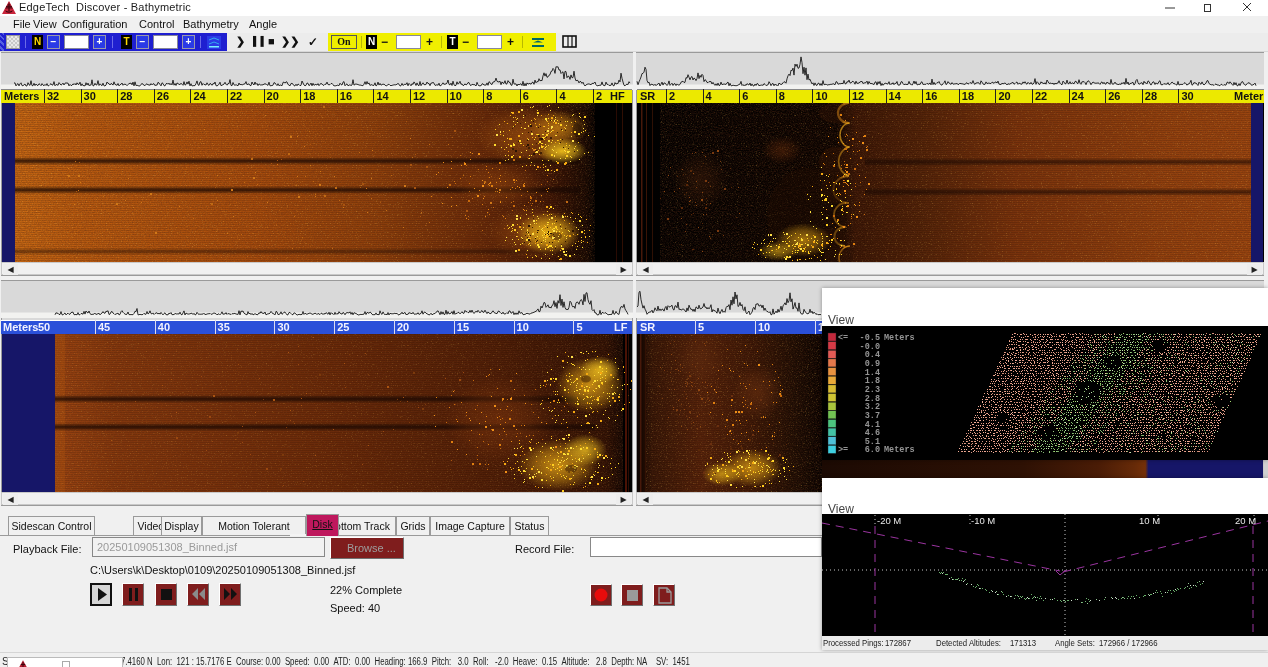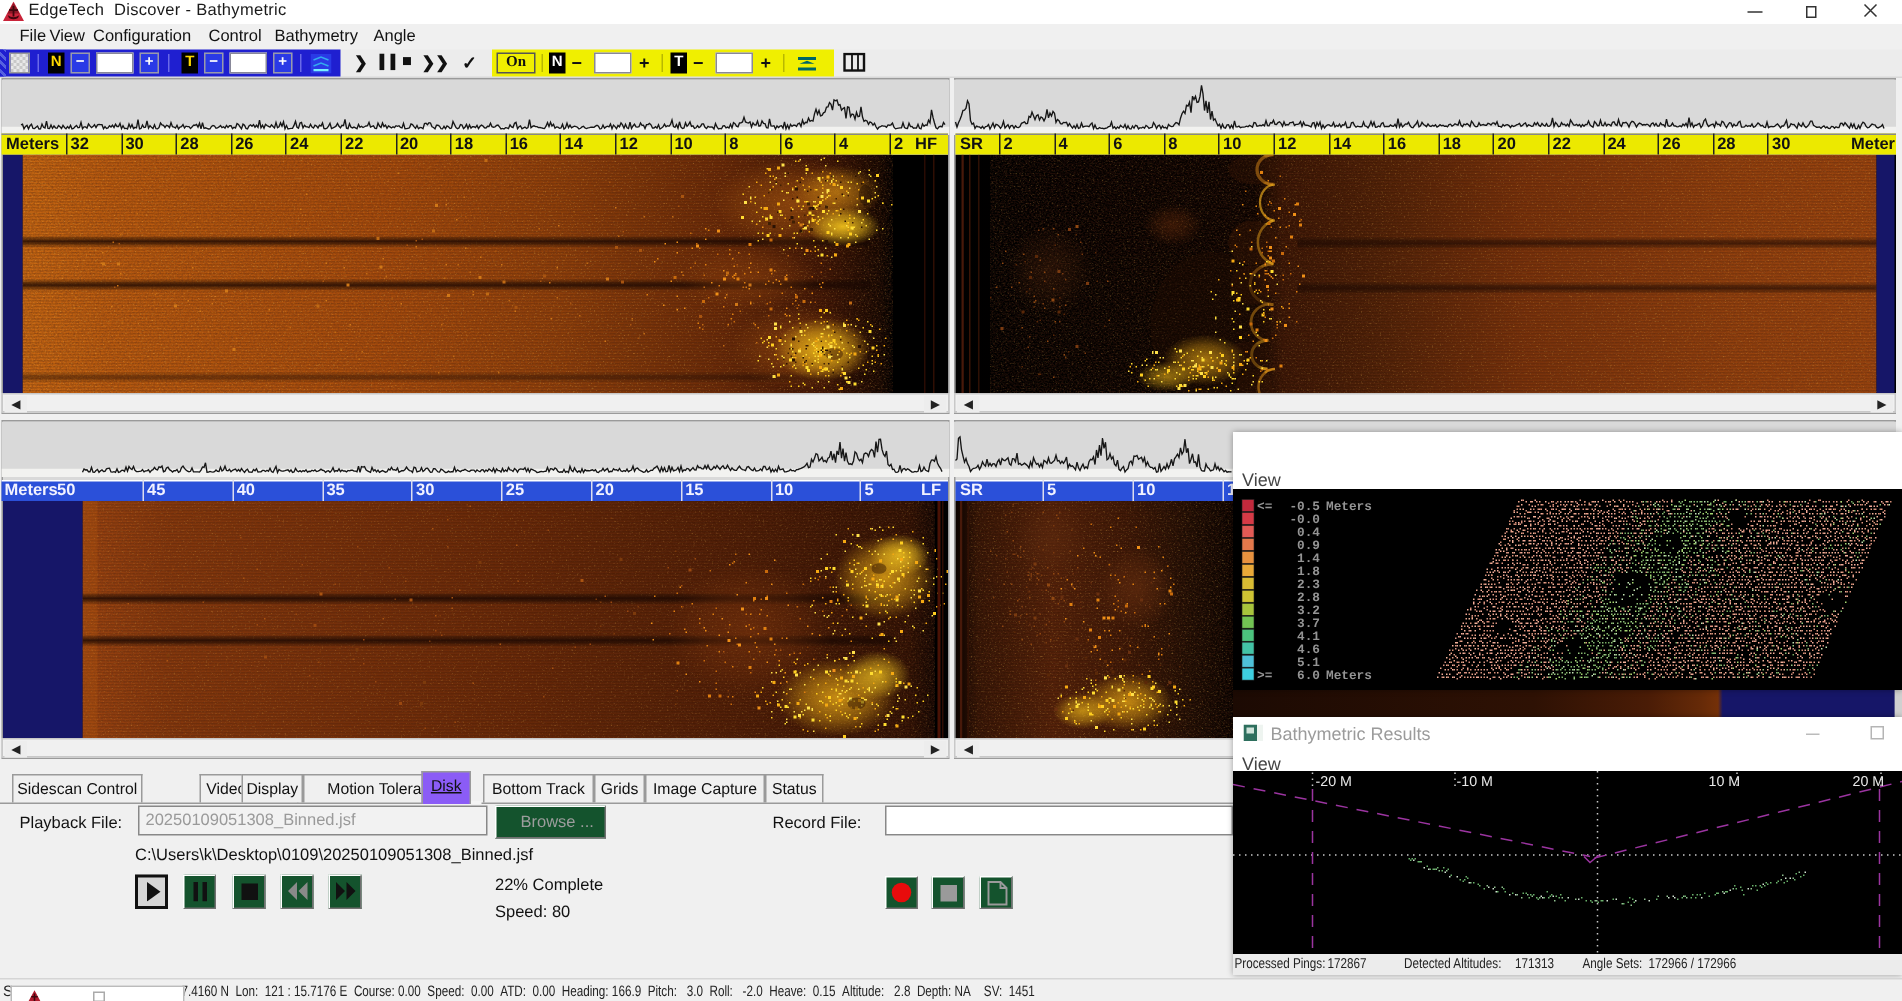--- a/index.html
+++ b/index.html
@@ -22,21 +22,21 @@
 .rlab.w { color:#f2f2ff; }
 .sbar { position:absolute; height:13px; background:#f0f0f0; border:1px solid #c8c8c8; }
 .sarr { position:absolute; top:1px; width:15px; height:11px; background:#ededed; font-size:8px; line-height:11px; text-align:center; color:#222; }
 .win { position:absolute; background:#fff; box-shadow:0 0 4px rgba(0,0,0,0.35); }
 .wtitle { position:absolute; left:0; top:0; right:0; height:23px; background:#fff; }
 .wtitle .txt { position:absolute; left:25px; top:4px; font-size:12px; color:#9b9b9b; }
 .wview { position:absolute; font-size:12px; color:#444; }
 .lg { font-family:"Liberation Mono", monospace; font-size:8.5px; fill:#949494; font-weight:bold; }
 .tab { position:absolute; top:516px; height:19px; background:#f0f0f0; border:1px solid #9a9a9a; border-bottom:none; font-size:10.5px; color:#111; text-align:center; line-height:18px; white-space:nowrap; overflow:hidden;}
 .field { position:absolute; background:#fff; border:1px solid #888; }
-.btn3d { position:absolute; background:#14532d; border-top:1px solid #fff; border-left:1px solid #fff; border-right:1.5px solid #707070; border-bottom:1.5px solid #707070; }
+.btn3d { position:absolute; background:#7f1d1d; border-top:1px solid #fff; border-left:1px solid #fff; border-right:1.5px solid #707070; border-bottom:1.5px solid #707070; }
 .lbl { position:absolute; font-size:11px; color:#111; }
 .small { font-size:10px; color:#222; }
 .bstrip span { position:absolute; top:1px; transform:scale(0.82,1); transform-origin:0 0; white-space:nowrap; }
 svg { display:block; }
 </style></head>
 <body>
 
 <div id="titlebar">
   <svg class="abs" style="left:2px;top:1px" width="14" height="14" viewBox="0 0 14 14">
     <path d="M7 0 L14 13 L0 13 Z" fill="#c9243a"></path>
@@ -590,21 +590,21 @@
 <div class="rlab w" style="left:758px;top:320px;">10</div>
 <div class="rtick w" style="left:815px;top:320px;"></div>
 <div class="rlab w" style="left:818px;top:320px;">1</div>
 <div class="rlab w" style="left:640px;top:320px;">SR</div>
 
 <div class="abs" style="left:0;top:507px;width:1268px;height:145px;background:#f0f0f0"></div>
 <div class="tab" style="left:8px;width:87px;">Sidescan Control</div>
 <div class="tab" style="left:95px;width:66px;margin-left:38px;">Video Gains</div>
 <div class="tab" style="left:161px;width:41px;">Display</div>
 <div class="tab" style="left:202px;width:104px;">Motion Tolerant</div>
-<div class="tab" style="left:281px;width:33px;top:514px;height:22px;background:#8b5cf6;z-index:3;text-decoration:underline;">Disk</div>
+<div class="tab" style="left:306px;width:33px;top:514px;height:22px;background:#be185d;z-index:3;text-decoration:underline;">Disk</div>
 <div class="tab" style="left:322px;width:74px;">Bottom Track</div>
 <div class="tab" style="left:396px;width:34px;">Grids</div>
 <div class="tab" style="left:430px;width:80px;">Image Capture</div>
 <div class="tab" style="left:510px;width:39px;">Status</div>
 <div class="abs" style="left:0;top:535px;width:1268px;height:1px;background:#9a9a9a"></div>
 <div class="abs" style="left:290px;top:534px;width:31px;height:2px;background:#f4f4f4"></div>
 <div class="lbl" style="left:13px;top:543px;">Playback File:</div>
 <div class="field" style="left:92px;top:537px;width:233px;height:20px;background:#f2f2f2;">
     <span style="position:absolute;left:4px;top:3px;font-size:11px;color:#9a9a9a;">20250109051308_Binned.jsf</span>
   </div>
@@ -636,21 +636,21 @@
       <path d="M7 0 L1 6 L7 12 Z M14 0 L8 6 L14 12 Z" fill="#8a8a8a"></path>
     </svg>
   </div>
 <div class="btn3d" style="left:219px;top:583px;width:22px;height:23px;">
   <svg class="abs" style="left:3px;top:4px" width="15" height="12">
       <path d="M1 0 L7 6 L1 12 Z M8 0 L14 6 L8 12 Z" fill="#111"></path>
     </svg>
   </div>
 
 <div class="lbl" style="left:330px;top:584px;">22% Complete</div>
-<div class="lbl" style="left:330px;top:602px;">Speed: 80</div>
+<div class="lbl" style="left:330px;top:602px;">Speed: 40</div>
 
 <div class="btn3d" style="left:590px;top:584px;width:22px;height:22px;">
   <svg class="abs" style="left:3px;top:3px" width="14" height="14">
       <circle cx="7" cy="7" r="6.5" fill="#e80c0c"></circle>
     </svg>
   </div>
 <div class="btn3d" style="left:621px;top:584px;width:22px;height:22px;">
   <svg class="abs" style="left:4px;top:4px" width="13" height="13">
       <rect x="1" y="1" width="11" height="11" fill="#9a9a9a"></rect>
     </svg>
@@ -707,30 +707,20 @@
       <path fill="#9aca82" d="M1095 334h1v1h-1zM1103 335h1v1h-1zM1119 334h1v1h-1zM1127 334h1v1h-1zM1133 334h1v1h-1zM1138 334h1v1h-1zM1154 334h1v1h-1zM1157 333h1v1h-1zM1120 337h1v1h-1zM1126 337h1v1h-1zM1134 336h1v1h-1zM1147 337h1v1h-1zM1153 336h1v1h-1zM1173 337h1v1h-1zM1215 337h1v1h-1zM1089 340h1v1h-1zM1124 339h1v1h-1zM1125 339h1v1h-1zM1129 340h1v1h-1zM1153 339h1v1h-1zM1118 342h1v1h-1zM1120 342h1v1h-1zM1126 342h1v1h-1zM1164 342h1v1h-1zM1175 342h1v1h-1zM1088 344h1v1h-1zM1126 344h1v1h-1zM1135 345h1v1h-1zM1138 344h1v1h-1zM1188 345h1v1h-1zM1247 345h1v1h-1zM1111 347h1v1h-1zM1118 347h1v1h-1zM1120 347h1v1h-1zM1128 347h1v1h-1zM1130 346h1v1h-1zM1132 347h1v1h-1zM1141 347h1v1h-1zM1149 347h1v1h-1zM1181 347h1v1h-1zM1217 346h1v1h-1zM1224 346h1v1h-1zM1084 349h1v1h-1zM1092 350h1v1h-1zM1099 350h1v1h-1zM1115 350h1v1h-1zM1116 349h1v1h-1zM1120 350h1v1h-1zM1134 350h1v1h-1zM1120 352h1v1h-1zM1130 352h1v1h-1zM1135 352h1v1h-1zM1137 353h1v1h-1zM1087 355h1v1h-1zM1103 354h1v1h-1zM1105 354h1v1h-1zM1124 355h1v1h-1zM1135 355h1v1h-1zM1159 355h1v1h-1zM1122 357h1v1h-1zM1151 358h1v1h-1zM1188 358h1v1h-1zM1233 358h1v1h-1zM1100 360h1v1h-1zM1113 360h1v1h-1zM1121 360h1v1h-1zM1145 360h1v1h-1zM1179 359h1v1h-1zM1111 363h1v1h-1zM1138 363h1v1h-1zM1088 365h1v1h-1zM1105 366h1v1h-1zM1130 365h1v1h-1zM1143 366h1v1h-1zM1173 365h1v1h-1zM1073 367h1v1h-1zM1074 368h1v1h-1zM1084 368h1v1h-1zM1131 368h1v1h-1zM1150 368h1v1h-1zM1229 368h1v1h-1zM1110 370h1v1h-1zM1119 370h1v1h-1zM1135 371h1v1h-1zM1087 372h1v1h-1zM1100 373h1v1h-1zM1141 373h1v1h-1zM1171 373h1v1h-1zM1079 376h1v1h-1zM1111 376h1v1h-1zM1145 376h1v1h-1zM1186 376h1v1h-1zM1198 376h1v1h-1zM1087 378h1v1h-1zM1096 378h1v1h-1zM1101 378h1v1h-1zM1120 379h1v1h-1zM1124 378h1v1h-1zM1064 380h1v1h-1zM1109 381h1v1h-1zM1166 380h1v1h-1zM1107 384h1v1h-1zM1109 383h1v1h-1zM1119 384h1v1h-1zM1162 383h1v1h-1zM1109 387h1v1h-1zM1121 386h1v1h-1zM1217 386h1v1h-1zM1106 389h1v1h-1zM1108 389h1v1h-1zM1121 389h1v1h-1zM1125 389h1v1h-1zM1133 389h1v1h-1zM1186 389h1v1h-1zM1205 389h1v1h-1zM1112 391h1v1h-1zM1223 392h1v1h-1zM1068 393h1v1h-1zM1105 394h1v1h-1zM1055 397h1v1h-1zM1086 397h1v1h-1zM1111 397h1v1h-1zM1154 396h1v1h-1zM1072 399h1v1h-1zM1127 398h1v1h-1zM1155 399h1v1h-1zM1207 398h1v1h-1zM1045 402h1v1h-1zM1069 402h1v1h-1zM1186 402h1v1h-1zM1067 404h1v1h-1zM1092 405h1v1h-1zM1094 405h1v1h-1zM1096 404h1v1h-1zM1040 409h1v1h-1zM1044 410h1v1h-1zM1053 410h1v1h-1zM1067 410h1v1h-1zM1074 409h1v1h-1zM1076 409h1v1h-1zM1082 409h1v1h-1zM1092 409h1v1h-1zM1119 409h1v1h-1zM1051 412h1v1h-1zM1082 412h1v1h-1zM1109 412h1v1h-1zM1061 415h1v1h-1zM1068 415h1v1h-1zM1070 414h1v1h-1zM1075 415h1v1h-1zM1080 414h1v1h-1zM1087 414h1v1h-1zM1088 415h1v1h-1zM1103 414h1v1h-1zM1107 415h1v1h-1zM1201 415h1v1h-1zM1031 418h1v1h-1zM1057 418h1v1h-1zM1084 417h1v1h-1zM1032 420h1v1h-1zM1057 420h1v1h-1zM1066 419h1v1h-1zM1096 420h1v1h-1zM1112 420h1v1h-1zM1166 420h1v1h-1zM1064 422h1v1h-1zM1086 423h1v1h-1zM1088 422h1v1h-1zM1042 425h1v1h-1zM1056 425h1v1h-1zM1074 425h1v1h-1zM1103 425h1v1h-1zM1198 426h1v1h-1zM1066 428h1v1h-1zM1034 430h1v1h-1zM1053 431h1v1h-1zM1076 431h1v1h-1zM1084 430h1v1h-1zM1093 431h1v1h-1zM1127 430h1v1h-1zM1137 430h1v1h-1zM1149 431h1v1h-1zM1195 430h1v1h-1zM1025 432h1v1h-1zM1045 433h1v1h-1zM1075 433h1v1h-1zM1083 433h1v1h-1zM1099 432h1v1h-1zM1134 433h1v1h-1zM1025 436h1v1h-1zM1052 435h1v1h-1zM1069 436h1v1h-1zM1077 436h1v1h-1zM1062 438h1v1h-1zM1071 438h1v1h-1zM1080 438h1v1h-1zM1170 438h1v1h-1zM1176 438h1v1h-1zM1023 441h1v1h-1zM1027 441h1v1h-1zM1037 440h1v1h-1zM1041 440h1v1h-1zM1051 441h1v1h-1zM1053 440h1v1h-1zM1071 441h1v1h-1zM1013 443h1v1h-1zM1194 443h1v1h-1zM1021 446h1v1h-1zM1037 446h1v1h-1zM1048 446h1v1h-1zM1051 446h1v1h-1zM1078 446h1v1h-1zM1129 446h1v1h-1zM1175 446h1v1h-1zM1021 448h1v1h-1zM1036 449h1v1h-1zM1041 448h1v1h-1zM1073 449h1v1h-1zM1074 448h1v1h-1zM1165 448h1v1h-1zM1171 449h1v1h-1zM1018 451h1v1h-1zM1021 451h1v1h-1zM1049 452h1v1h-1zM1056 451h1v1h-1zM1081 451h1v1h-1zM1108 451h1v1h-1zM1158 451h1v1h-1z"></path>
       <path fill="#82b470" d="M1097 334h1v1h-1zM1121 334h1v1h-1zM1126 334h1v1h-1zM1129 334h1v1h-1zM1131 334h1v1h-1zM1140 335h1v1h-1zM1210 334h1v1h-1zM1140 336h1v1h-1zM1162 336h1v1h-1zM1170 337h1v1h-1zM1200 336h1v1h-1zM1116 339h1v1h-1zM1136 339h1v1h-1zM1138 339h1v1h-1zM1140 339h1v1h-1zM1105 342h1v1h-1zM1108 342h1v1h-1zM1116 342h1v1h-1zM1127 342h1v1h-1zM1133 341h1v1h-1zM1138 342h1v1h-1zM1116 344h1v1h-1zM1130 344h1v1h-1zM1133 345h1v1h-1zM1142 345h1v1h-1zM1186 344h1v1h-1zM1213 344h1v1h-1zM1237 345h1v1h-1zM1108 347h1v1h-1zM1124 347h1v1h-1zM1152 346h1v1h-1zM1230 348h1v1h-1zM1131 349h1v1h-1zM1095 353h1v1h-1zM1116 352h1v1h-1zM1125 353h1v1h-1zM1182 353h1v1h-1zM1080 355h1v1h-1zM1171 355h1v1h-1zM1080 358h1v1h-1zM1082 358h1v1h-1zM1088 357h1v1h-1zM1097 357h1v1h-1zM1154 358h1v1h-1zM1176 357h1v1h-1zM1085 360h1v1h-1zM1123 360h1v1h-1zM1212 359h1v1h-1zM1073 362h1v1h-1zM1101 363h1v1h-1zM1106 363h1v1h-1zM1124 363h1v1h-1zM1130 362h1v1h-1zM1139 362h1v1h-1zM1144 363h1v1h-1zM1154 363h1v1h-1zM1084 365h1v1h-1zM1096 365h1v1h-1zM1115 365h1v1h-1zM1133 366h1v1h-1zM1142 365h1v1h-1zM1148 365h1v1h-1zM1091 367h1v1h-1zM1097 368h1v1h-1zM1101 368h1v1h-1zM1109 368h1v1h-1zM1113 368h1v1h-1zM1169 368h1v1h-1zM1073 371h1v1h-1zM1074 371h1v1h-1zM1097 371h1v1h-1zM1094 374h1v1h-1zM1115 374h1v1h-1zM1119 372h1v1h-1zM1133 374h1v1h-1zM1166 373h1v1h-1zM1097 375h1v1h-1zM1115 376h1v1h-1zM1105 379h1v1h-1zM1141 378h1v1h-1zM1230 379h1v1h-1zM1091 381h1v1h-1zM1098 381h1v1h-1zM1106 381h1v1h-1zM1127 381h1v1h-1zM1201 380h1v1h-1zM1212 381h1v1h-1zM1122 383h1v1h-1zM1137 383h1v1h-1zM1143 383h1v1h-1zM1076 386h1v1h-1zM1117 386h1v1h-1zM1213 387h1v1h-1zM1073 389h1v1h-1zM1099 389h1v1h-1zM1104 388h1v1h-1zM1111 389h1v1h-1zM1103 391h1v1h-1zM1116 391h1v1h-1zM1120 391h1v1h-1zM1124 391h1v1h-1zM1122 394h1v1h-1zM1227 394h1v1h-1zM1103 397h1v1h-1zM1109 397h1v1h-1zM1130 396h1v1h-1zM1198 396h1v1h-1zM1050 399h1v1h-1zM1091 399h1v1h-1zM1071 402h1v1h-1zM1093 402h1v1h-1zM1097 402h1v1h-1zM1141 401h1v1h-1zM1208 402h1v1h-1zM1073 405h1v1h-1zM1113 404h1v1h-1zM1139 404h1v1h-1zM1046 407h1v1h-1zM1067 407h1v1h-1zM1074 407h1v1h-1zM1082 406h1v1h-1zM1092 407h1v1h-1zM1093 406h1v1h-1zM1107 407h1v1h-1zM1153 407h1v1h-1zM1182 407h1v1h-1zM1222 407h1v1h-1zM1227 407h1v1h-1zM1061 409h1v1h-1zM1071 410h1v1h-1zM1080 409h1v1h-1zM1095 409h1v1h-1zM1189 409h1v1h-1zM1216 410h1v1h-1zM1218 410h1v1h-1zM1055 411h1v1h-1zM1060 411h1v1h-1zM1062 413h1v1h-1zM1081 412h1v1h-1zM1090 412h1v1h-1zM1114 411h1v1h-1zM1153 411h1v1h-1zM1213 411h1v1h-1zM1047 414h1v1h-1zM1048 414h1v1h-1zM1066 414h1v1h-1zM1078 415h1v1h-1zM1082 414h1v1h-1zM1093 415h1v1h-1zM1091 418h1v1h-1zM1172 417h1v1h-1zM1194 418h1v1h-1zM1055 419h1v1h-1zM1063 420h1v1h-1zM1080 420h1v1h-1zM1087 419h1v1h-1zM1159 419h1v1h-1zM1170 420h1v1h-1zM1055 422h1v1h-1zM1126 423h1v1h-1zM1163 423h1v1h-1zM1025 425h1v1h-1zM1068 425h1v1h-1zM1076 426h1v1h-1zM1079 425h1v1h-1zM1105 425h1v1h-1zM1149 425h1v1h-1zM1190 424h1v1h-1zM1061 427h1v1h-1zM1062 428h1v1h-1zM1065 427h1v1h-1zM1068 428h1v1h-1zM1088 427h1v1h-1zM1117 428h1v1h-1zM1204 428h1v1h-1zM1073 430h1v1h-1zM1074 430h1v1h-1zM1100 430h1v1h-1zM1103 430h1v1h-1zM1112 430h1v1h-1zM1204 430h1v1h-1zM1066 433h1v1h-1zM1181 433h1v1h-1zM1205 432h1v1h-1zM1058 436h1v1h-1zM1065 435h1v1h-1zM1070 436h1v1h-1zM1190 435h1v1h-1zM1041 438h1v1h-1zM1067 438h1v1h-1zM1068 437h1v1h-1zM1072 437h1v1h-1zM1076 438h1v1h-1zM1146 438h1v1h-1zM1033 440h1v1h-1zM1039 441h1v1h-1zM1058 440h1v1h-1zM1062 440h1v1h-1zM1091 441h1v1h-1zM1096 441h1v1h-1zM1047 444h1v1h-1zM1049 444h1v1h-1zM1052 444h1v1h-1zM1054 443h1v1h-1zM1066 444h1v1h-1zM1149 443h1v1h-1zM1040 446h1v1h-1zM1052 446h1v1h-1zM1061 446h1v1h-1zM1191 446h1v1h-1zM1208 445h1v1h-1zM1057 449h1v1h-1zM1066 448h1v1h-1zM1071 448h1v1h-1zM1162 449h1v1h-1zM1184 448h1v1h-1zM1009 451h1v1h-1zM1041 451h1v1h-1zM1043 452h1v1h-1zM1057 451h1v1h-1zM1065 451h1v1h-1z"></path>
       <path fill="#74a860" d="M1120 335h1v1h-1zM1149 334h1v1h-1zM1150 334h1v1h-1zM1234 334h1v1h-1zM1239 334h1v1h-1zM1106 337h1v1h-1zM1119 337h1v1h-1zM1142 337h1v1h-1zM1165 337h1v1h-1zM1193 336h1v1h-1zM1115 339h1v1h-1zM1146 339h1v1h-1zM1109 341h1v1h-1zM1122 342h1v1h-1zM1195 341h1v1h-1zM1111 345h1v1h-1zM1113 344h1v1h-1zM1137 345h1v1h-1zM1122 348h1v1h-1zM1127 347h1v1h-1zM1144 348h1v1h-1zM1146 347h1v1h-1zM1100 350h1v1h-1zM1112 350h1v1h-1zM1210 349h1v1h-1zM1107 352h1v1h-1zM1112 352h1v1h-1zM1117 353h1v1h-1zM1131 352h1v1h-1zM1134 352h1v1h-1zM1143 353h1v1h-1zM1169 353h1v1h-1zM1083 355h1v1h-1zM1107 354h1v1h-1zM1131 355h1v1h-1zM1175 355h1v1h-1zM1247 355h1v1h-1zM1104 357h1v1h-1zM1107 357h1v1h-1zM1126 358h1v1h-1zM1133 357h1v1h-1zM1074 360h1v1h-1zM1124 360h1v1h-1zM1132 360h1v1h-1zM1134 360h1v1h-1zM1076 362h1v1h-1zM1091 362h1v1h-1zM1103 362h1v1h-1zM1126 362h1v1h-1zM1227 363h1v1h-1zM1073 366h1v1h-1zM1079 365h1v1h-1zM1098 365h1v1h-1zM1138 365h1v1h-1zM1145 365h1v1h-1zM1208 365h1v1h-1zM1216 365h1v1h-1zM1219 365h1v1h-1zM1221 365h1v1h-1zM1227 366h1v1h-1zM1126 367h1v1h-1zM1129 368h1v1h-1zM1133 367h1v1h-1zM1151 367h1v1h-1zM1237 368h1v1h-1zM1114 371h1v1h-1zM1122 370h1v1h-1zM1177 370h1v1h-1zM1095 373h1v1h-1zM1097 373h1v1h-1zM1107 373h1v1h-1zM1112 373h1v1h-1zM1113 373h1v1h-1zM1143 374h1v1h-1zM1074 376h1v1h-1zM1088 375h1v1h-1zM1102 376h1v1h-1zM1113 375h1v1h-1zM1141 376h1v1h-1zM1180 376h1v1h-1zM1067 378h1v1h-1zM1069 378h1v1h-1zM1093 378h1v1h-1zM1112 379h1v1h-1zM1118 379h1v1h-1zM1151 378h1v1h-1zM1088 380h1v1h-1zM1100 381h1v1h-1zM1104 381h1v1h-1zM1108 381h1v1h-1zM1111 381h1v1h-1zM1139 381h1v1h-1zM1200 380h1v1h-1zM1074 383h1v1h-1zM1100 384h1v1h-1zM1105 383h1v1h-1zM1113 383h1v1h-1zM1125 384h1v1h-1zM1128 383h1v1h-1zM1131 383h1v1h-1zM1064 386h1v1h-1zM1100 385h1v1h-1zM1103 386h1v1h-1zM1106 386h1v1h-1zM1069 388h1v1h-1zM1109 388h1v1h-1zM1143 388h1v1h-1zM1050 392h1v1h-1zM1093 391h1v1h-1zM1109 391h1v1h-1zM1123 391h1v1h-1zM1132 391h1v1h-1zM1156 391h1v1h-1zM1183 391h1v1h-1zM1232 391h1v1h-1zM1074 394h1v1h-1zM1102 394h1v1h-1zM1119 393h1v1h-1zM1123 393h1v1h-1zM1077 396h1v1h-1zM1117 396h1v1h-1zM1053 399h1v1h-1zM1060 400h1v1h-1zM1067 398h1v1h-1zM1198 399h1v1h-1zM1098 402h1v1h-1zM1100 401h1v1h-1zM1163 401h1v1h-1zM1194 402h1v1h-1zM1081 405h1v1h-1zM1082 405h1v1h-1zM1087 404h1v1h-1zM1087 404h1v1h-1zM1115 405h1v1h-1zM1154 404h1v1h-1zM1210 404h1v1h-1zM1097 407h1v1h-1zM1132 407h1v1h-1zM1151 407h1v1h-1zM1184 407h1v1h-1zM1102 410h1v1h-1zM1106 410h1v1h-1zM1193 409h1v1h-1zM1197 410h1v1h-1zM1066 412h1v1h-1zM1094 412h1v1h-1zM1101 412h1v1h-1zM1105 412h1v1h-1zM1108 412h1v1h-1zM1116 413h1v1h-1zM1176 412h1v1h-1zM1045 414h1v1h-1zM1058 414h1v1h-1zM1176 414h1v1h-1zM1061 417h1v1h-1zM1072 418h1v1h-1zM1190 417h1v1h-1zM1042 420h1v1h-1zM1106 419h1v1h-1zM1172 420h1v1h-1zM1040 423h1v1h-1zM1053 422h1v1h-1zM1054 423h1v1h-1zM1072 423h1v1h-1zM1076 422h1v1h-1zM1121 423h1v1h-1zM1194 422h1v1h-1zM1044 425h1v1h-1zM1064 425h1v1h-1zM1098 425h1v1h-1zM1210 425h1v1h-1zM1070 428h1v1h-1zM1072 428h1v1h-1zM1100 427h1v1h-1zM1023 431h1v1h-1zM1060 430h1v1h-1zM1062 430h1v1h-1zM1064 431h1v1h-1zM1068 430h1v1h-1zM1082 430h1v1h-1zM1033 433h1v1h-1zM1073 433h1v1h-1zM1046 435h1v1h-1zM1056 435h1v1h-1zM1141 435h1v1h-1zM1195 436h1v1h-1zM1060 439h1v1h-1zM1077 438h1v1h-1zM1112 438h1v1h-1zM1018 441h1v1h-1zM1043 441h1v1h-1zM1044 440h1v1h-1zM1047 441h1v1h-1zM1062 443h1v1h-1zM1063 443h1v1h-1zM1064 444h1v1h-1zM1069 443h1v1h-1zM1087 443h1v1h-1zM1121 444h1v1h-1zM1206 443h1v1h-1zM1012 446h1v1h-1zM1013 446h1v1h-1zM1038 446h1v1h-1zM1043 446h1v1h-1zM1046 446h1v1h-1zM1056 445h1v1h-1zM1059 446h1v1h-1zM1068 446h1v1h-1zM1184 446h1v1h-1zM1198 446h1v1h-1zM1012 448h1v1h-1zM1053 448h1v1h-1zM1058 448h1v1h-1zM1079 449h1v1h-1zM1082 449h1v1h-1zM1117 448h1v1h-1zM1011 451h1v1h-1zM1053 451h1v1h-1zM1058 451h1v1h-1zM1070 451h1v1h-1z"></path>
       <path fill="#a4d670" d="M1123 333h1v1h-1zM1142 334h1v1h-1zM1189 334h1v1h-1zM1227 334h1v1h-1zM1103 337h1v1h-1zM1114 336h1v1h-1zM1116 337h1v1h-1zM1139 336h1v1h-1zM1098 339h1v1h-1zM1133 339h1v1h-1zM1133 339h1v1h-1zM1148 339h1v1h-1zM1232 340h1v1h-1zM1135 342h1v1h-1zM1137 341h1v1h-1zM1140 342h1v1h-1zM1141 342h1v1h-1zM1185 342h1v1h-1zM1091 345h1v1h-1zM1131 344h1v1h-1zM1227 345h1v1h-1zM1242 344h1v1h-1zM1091 347h1v1h-1zM1098 347h1v1h-1zM1107 350h1v1h-1zM1109 349h1v1h-1zM1124 350h1v1h-1zM1126 349h1v1h-1zM1137 349h1v1h-1zM1148 349h1v1h-1zM1152 350h1v1h-1zM1222 349h1v1h-1zM1238 350h1v1h-1zM1109 353h1v1h-1zM1124 352h1v1h-1zM1147 353h1v1h-1zM1094 355h1v1h-1zM1126 355h1v1h-1zM1235 355h1v1h-1zM1123 357h1v1h-1zM1134 358h1v1h-1zM1146 358h1v1h-1zM1160 357h1v1h-1zM1238 357h1v1h-1zM1083 359h1v1h-1zM1090 360h1v1h-1zM1092 360h1v1h-1zM1103 360h1v1h-1zM1111 360h1v1h-1zM1125 360h1v1h-1zM1129 360h1v1h-1zM1158 360h1v1h-1zM1084 362h1v1h-1zM1122 362h1v1h-1zM1129 362h1v1h-1zM1134 363h1v1h-1zM1135 362h1v1h-1zM1220 363h1v1h-1zM1230 362h1v1h-1zM1103 366h1v1h-1zM1121 366h1v1h-1zM1123 365h1v1h-1zM1125 365h1v1h-1zM1127 365h1v1h-1zM1094 368h1v1h-1zM1095 367h1v1h-1zM1104 367h1v1h-1zM1107 368h1v1h-1zM1118 368h1v1h-1zM1121 367h1v1h-1zM1152 367h1v1h-1zM1089 370h1v1h-1zM1090 370h1v1h-1zM1097 371h1v1h-1zM1105 370h1v1h-1zM1124 371h1v1h-1zM1135 370h1v1h-1zM1139 371h1v1h-1zM1160 371h1v1h-1zM1185 370h1v1h-1zM1238 371h1v1h-1zM1106 373h1v1h-1zM1109 373h1v1h-1zM1116 373h1v1h-1zM1132 373h1v1h-1zM1150 373h1v1h-1zM1064 376h1v1h-1zM1094 376h1v1h-1zM1121 376h1v1h-1zM1122 376h1v1h-1zM1129 376h1v1h-1zM1223 376h1v1h-1zM1063 378h1v1h-1zM1065 378h1v1h-1zM1099 378h1v1h-1zM1107 378h1v1h-1zM1114 378h1v1h-1zM1133 378h1v1h-1zM1136 379h1v1h-1zM1159 378h1v1h-1zM1206 379h1v1h-1zM1070 380h1v1h-1zM1079 380h1v1h-1zM1093 380h1v1h-1zM1102 381h1v1h-1zM1142 380h1v1h-1zM1232 381h1v1h-1zM1097 383h1v1h-1zM1100 383h1v1h-1zM1110 383h1v1h-1zM1145 383h1v1h-1zM1171 384h1v1h-1zM1058 386h1v1h-1zM1111 386h1v1h-1zM1112 385h1v1h-1zM1068 388h1v1h-1zM1079 389h1v1h-1zM1088 388h1v1h-1zM1119 389h1v1h-1zM1137 388h1v1h-1zM1148 391h1v1h-1zM1226 391h1v1h-1zM1111 394h1v1h-1zM1120 393h1v1h-1zM1145 394h1v1h-1zM1099 396h1v1h-1zM1144 396h1v1h-1zM1168 397h1v1h-1zM1176 397h1v1h-1zM1045 400h1v1h-1zM1100 399h1v1h-1zM1103 399h1v1h-1zM1150 399h1v1h-1zM1073 401h1v1h-1zM1075 401h1v1h-1zM1110 402h1v1h-1zM1145 402h1v1h-1zM1198 401h1v1h-1zM1230 401h1v1h-1zM1061 404h1v1h-1zM1076 405h1v1h-1zM1079 404h1v1h-1zM1099 405h1v1h-1zM1106 405h1v1h-1zM1165 404h1v1h-1zM1040 407h1v1h-1zM1051 407h1v1h-1zM1053 407h1v1h-1zM1062 407h1v1h-1zM1069 407h1v1h-1zM1076 406h1v1h-1zM1085 407h1v1h-1zM1090 407h1v1h-1zM1111 407h1v1h-1zM1064 409h1v1h-1zM1065 409h1v1h-1zM1069 410h1v1h-1zM1075 410h1v1h-1zM1148 409h1v1h-1zM1042 411h1v1h-1zM1070 412h1v1h-1zM1079 412h1v1h-1zM1085 412h1v1h-1zM1085 412h1v1h-1zM1124 411h1v1h-1zM1137 412h1v1h-1zM1085 415h1v1h-1zM1090 414h1v1h-1zM1138 414h1v1h-1zM1152 415h1v1h-1zM1065 417h1v1h-1zM1076 418h1v1h-1zM1086 417h1v1h-1zM1090 417h1v1h-1zM1211 417h1v1h-1zM1038 420h1v1h-1zM1068 420h1v1h-1zM1077 420h1v1h-1zM1079 419h1v1h-1zM1083 420h1v1h-1zM1084 420h1v1h-1zM1086 420h1v1h-1zM1176 420h1v1h-1zM1060 423h1v1h-1zM1069 423h1v1h-1zM1180 422h1v1h-1zM1048 425h1v1h-1zM1080 426h1v1h-1zM1085 425h1v1h-1zM1187 424h1v1h-1zM1056 428h1v1h-1zM1059 428h1v1h-1zM1198 428h1v1h-1zM1058 430h1v1h-1zM1082 431h1v1h-1zM1133 431h1v1h-1zM1164 430h1v1h-1zM1035 433h1v1h-1zM1059 432h1v1h-1zM1061 433h1v1h-1zM1171 433h1v1h-1zM1187 432h1v1h-1zM1199 433h1v1h-1zM1170 436h1v1h-1zM1050 438h1v1h-1zM1116 438h1v1h-1zM1157 438h1v1h-1zM1035 441h1v1h-1zM1050 440h1v1h-1zM1065 441h1v1h-1zM1070 440h1v1h-1zM1158 441h1v1h-1zM1037 443h1v1h-1zM1051 443h1v1h-1zM1072 443h1v1h-1zM1146 443h1v1h-1zM1170 443h1v1h-1zM1055 445h1v1h-1zM1058 446h1v1h-1zM1065 445h1v1h-1zM1155 445h1v1h-1zM1054 449h1v1h-1zM1087 449h1v1h-1zM1089 448h1v1h-1zM1175 449h1v1h-1zM1033 451h1v1h-1zM1037 452h1v1h-1zM1039 451h1v1h-1zM1054 451h1v1h-1zM1141 452h1v1h-1z"></path>
       <path fill="#8aba72" d="M1134 334h1v1h-1zM1161 334h1v1h-1zM1163 334h1v1h-1zM1171 334h1v1h-1zM1235 335h1v1h-1zM1092 337h1v1h-1zM1122 336h1v1h-1zM1124 337h1v1h-1zM1253 336h1v1h-1zM1142 340h1v1h-1zM1236 340h1v1h-1zM1146 341h1v1h-1zM1150 342h1v1h-1zM1167 342h1v1h-1zM1214 342h1v1h-1zM1090 344h1v1h-1zM1109 344h1v1h-1zM1119 344h1v1h-1zM1121 345h1v1h-1zM1222 344h1v1h-1zM1100 347h1v1h-1zM1112 347h1v1h-1zM1134 347h1v1h-1zM1136 347h1v1h-1zM1137 347h1v1h-1zM1139 347h1v1h-1zM1143 347h1v1h-1zM1103 350h1v1h-1zM1110 350h1v1h-1zM1128 349h1v1h-1zM1133 350h1v1h-1zM1139 349h1v1h-1zM1140 350h1v1h-1zM1151 350h1v1h-1zM1253 349h1v1h-1zM1094 353h1v1h-1zM1127 352h1v1h-1zM1207 352h1v1h-1zM1085 355h1v1h-1zM1115 355h1v1h-1zM1118 354h1v1h-1zM1120 355h1v1h-1zM1126 355h1v1h-1zM1132 355h1v1h-1zM1194 355h1v1h-1zM1228 354h1v1h-1zM1093 358h1v1h-1zM1120 358h1v1h-1zM1169 358h1v1h-1zM1244 357h1v1h-1zM1087 360h1v1h-1zM1141 361h1v1h-1zM1242 360h1v1h-1zM1095 362h1v1h-1zM1098 363h1v1h-1zM1099 362h1v1h-1zM1103 365h1v1h-1zM1122 365h1v1h-1zM1137 365h1v1h-1zM1148 365h1v1h-1zM1230 365h1v1h-1zM1089 367h1v1h-1zM1098 368h1v1h-1zM1124 368h1v1h-1zM1129 368h1v1h-1zM1167 368h1v1h-1zM1208 367h1v1h-1zM1239 368h1v1h-1zM1094 370h1v1h-1zM1100 371h1v1h-1zM1101 370h1v1h-1zM1103 370h1v1h-1zM1106 370h1v1h-1zM1117 371h1v1h-1zM1081 373h1v1h-1zM1090 373h1v1h-1zM1122 373h1v1h-1zM1123 373h1v1h-1zM1140 373h1v1h-1zM1090 376h1v1h-1zM1096 376h1v1h-1zM1106 375h1v1h-1zM1110 376h1v1h-1zM1072 378h1v1h-1zM1076 379h1v1h-1zM1219 378h1v1h-1zM1072 381h1v1h-1zM1112 381h1v1h-1zM1132 381h1v1h-1zM1166 381h1v1h-1zM1061 384h1v1h-1zM1102 384h1v1h-1zM1134 383h1v1h-1zM1061 386h1v1h-1zM1116 386h1v1h-1zM1204 386h1v1h-1zM1055 388h1v1h-1zM1103 388h1v1h-1zM1123 388h1v1h-1zM1084 391h1v1h-1zM1070 394h1v1h-1zM1103 393h1v1h-1zM1130 394h1v1h-1zM1140 397h1v1h-1zM1219 396h1v1h-1zM1068 400h1v1h-1zM1070 399h1v1h-1zM1099 398h1v1h-1zM1176 399h1v1h-1zM1091 402h1v1h-1zM1095 402h1v1h-1zM1070 404h1v1h-1zM1072 405h1v1h-1zM1090 404h1v1h-1zM1119 405h1v1h-1zM1049 407h1v1h-1zM1054 407h1v1h-1zM1063 407h1v1h-1zM1120 407h1v1h-1zM1200 406h1v1h-1zM1078 409h1v1h-1zM1091 410h1v1h-1zM1096 409h1v1h-1zM1122 410h1v1h-1zM1128 410h1v1h-1zM1200 410h1v1h-1zM1064 413h1v1h-1zM1041 414h1v1h-1zM1060 415h1v1h-1zM1063 414h1v1h-1zM1074 415h1v1h-1zM1083 415h1v1h-1zM1116 415h1v1h-1zM1170 414h1v1h-1zM1065 418h1v1h-1zM1070 418h1v1h-1zM1080 418h1v1h-1zM1098 417h1v1h-1zM1111 417h1v1h-1zM1132 417h1v1h-1zM1158 418h1v1h-1zM1044 420h1v1h-1zM1049 420h1v1h-1zM1059 419h1v1h-1zM1069 420h1v1h-1zM1059 422h1v1h-1zM1071 422h1v1h-1zM1107 422h1v1h-1zM1155 423h1v1h-1zM1034 426h1v1h-1zM1062 424h1v1h-1zM1074 425h1v1h-1zM1128 425h1v1h-1zM1152 425h1v1h-1zM1034 427h1v1h-1zM1074 428h1v1h-1zM1075 427h1v1h-1zM1081 428h1v1h-1zM1093 428h1v1h-1zM1102 427h1v1h-1zM1104 427h1v1h-1zM1098 431h1v1h-1zM1101 431h1v1h-1zM1182 430h1v1h-1zM1064 432h1v1h-1zM1067 433h1v1h-1zM1072 433h1v1h-1zM1077 433h1v1h-1zM1102 432h1v1h-1zM1146 432h1v1h-1zM1054 435h1v1h-1zM1066 435h1v1h-1zM1072 436h1v1h-1zM1073 435h1v1h-1zM1142 435h1v1h-1zM1143 435h1v1h-1zM1158 436h1v1h-1zM1054 438h1v1h-1zM1065 438h1v1h-1zM1158 438h1v1h-1zM1078 441h1v1h-1zM1094 440h1v1h-1zM1017 444h1v1h-1zM1039 443h1v1h-1zM1045 443h1v1h-1zM1056 443h1v1h-1zM1094 443h1v1h-1zM1095 443h1v1h-1zM1131 443h1v1h-1zM1147 443h1v1h-1zM1211 443h1v1h-1zM1023 446h1v1h-1zM1041 445h1v1h-1zM1063 446h1v1h-1zM1068 445h1v1h-1zM1085 445h1v1h-1zM1205 446h1v1h-1zM1034 449h1v1h-1zM1038 449h1v1h-1zM1043 449h1v1h-1zM1044 448h1v1h-1zM1051 448h1v1h-1zM1063 449h1v1h-1zM1098 448h1v1h-1zM1101 449h1v1h-1zM1143 448h1v1h-1zM1159 448h1v1h-1zM1185 448h1v1h-1zM1206 448h1v1h-1zM1032 451h1v1h-1zM1049 451h1v1h-1zM1084 451h1v1h-1zM1127 451h1v1h-1zM1164 451h1v1h-1z"></path>
       <path fill="#c2e2b2" d="M1136 334h1v1h-1zM1143 333h1v1h-1zM1175 334h1v1h-1zM1203 334h1v1h-1zM1102 336h1v1h-1zM1105 336h1v1h-1zM1117 337h1v1h-1zM1131 337h1v1h-1zM1146 336h1v1h-1zM1159 336h1v1h-1zM1227 337h1v1h-1zM1230 337h1v1h-1zM1259 336h1v1h-1zM1105 339h1v1h-1zM1139 339h1v1h-1zM1145 339h1v1h-1zM1163 339h1v1h-1zM1172 339h1v1h-1zM1100 342h1v1h-1zM1113 342h1v1h-1zM1124 341h1v1h-1zM1130 342h1v1h-1zM1132 342h1v1h-1zM1216 342h1v1h-1zM1241 342h1v1h-1zM1124 344h1v1h-1zM1249 345h1v1h-1zM1103 347h1v1h-1zM1116 347h1v1h-1zM1123 347h1v1h-1zM1235 347h1v1h-1zM1122 350h1v1h-1zM1127 350h1v1h-1zM1175 350h1v1h-1zM1085 352h1v1h-1zM1104 353h1v1h-1zM1113 352h1v1h-1zM1122 353h1v1h-1zM1237 352h1v1h-1zM1111 355h1v1h-1zM1112 354h1v1h-1zM1099 357h1v1h-1zM1127 357h1v1h-1zM1130 357h1v1h-1zM1138 357h1v1h-1zM1167 357h1v1h-1zM1183 358h1v1h-1zM1101 359h1v1h-1zM1130 361h1v1h-1zM1135 360h1v1h-1zM1146 360h1v1h-1zM1241 361h1v1h-1zM1092 362h1v1h-1zM1123 363h1v1h-1zM1232 362h1v1h-1zM1071 365h1v1h-1zM1076 366h1v1h-1zM1096 365h1v1h-1zM1201 366h1v1h-1zM1119 367h1v1h-1zM1122 368h1v1h-1zM1135 368h1v1h-1zM1148 367h1v1h-1zM1159 367h1v1h-1zM1067 371h1v1h-1zM1078 370h1v1h-1zM1084 370h1v1h-1zM1109 370h1v1h-1zM1112 370h1v1h-1zM1148 371h1v1h-1zM1186 371h1v1h-1zM1188 370h1v1h-1zM1098 373h1v1h-1zM1102 373h1v1h-1zM1119 374h1v1h-1zM1160 374h1v1h-1zM1237 373h1v1h-1zM1069 375h1v1h-1zM1084 376h1v1h-1zM1099 376h1v1h-1zM1105 375h1v1h-1zM1117 376h1v1h-1zM1119 375h1v1h-1zM1138 376h1v1h-1zM1211 376h1v1h-1zM1060 378h1v1h-1zM1095 378h1v1h-1zM1109 378h1v1h-1zM1110 378h1v1h-1zM1117 379h1v1h-1zM1140 378h1v1h-1zM1084 381h1v1h-1zM1090 380h1v1h-1zM1094 381h1v1h-1zM1117 381h1v1h-1zM1140 380h1v1h-1zM1169 381h1v1h-1zM1211 381h1v1h-1zM1069 383h1v1h-1zM1117 384h1v1h-1zM1120 384h1v1h-1zM1211 383h1v1h-1zM1067 387h1v1h-1zM1088 386h1v1h-1zM1107 385h1v1h-1zM1135 386h1v1h-1zM1203 386h1v1h-1zM1225 386h1v1h-1zM1085 388h1v1h-1zM1086 389h1v1h-1zM1124 389h1v1h-1zM1136 388h1v1h-1zM1151 389h1v1h-1zM1052 391h1v1h-1zM1091 392h1v1h-1zM1100 391h1v1h-1zM1089 393h1v1h-1zM1100 393h1v1h-1zM1107 394h1v1h-1zM1147 394h1v1h-1zM1168 393h1v1h-1zM1192 394h1v1h-1zM1073 396h1v1h-1zM1076 396h1v1h-1zM1082 396h1v1h-1zM1088 396h1v1h-1zM1094 396h1v1h-1zM1162 397h1v1h-1zM1081 399h1v1h-1zM1108 399h1v1h-1zM1119 399h1v1h-1zM1157 399h1v1h-1zM1077 401h1v1h-1zM1105 402h1v1h-1zM1117 401h1v1h-1zM1048 404h1v1h-1zM1068 404h1v1h-1zM1093 405h1v1h-1zM1110 404h1v1h-1zM1117 404h1v1h-1zM1133 404h1v1h-1zM1065 407h1v1h-1zM1071 406h1v1h-1zM1072 407h1v1h-1zM1077 407h1v1h-1zM1086 406h1v1h-1zM1105 407h1v1h-1zM1111 407h1v1h-1zM1119 407h1v1h-1zM1047 409h1v1h-1zM1055 410h1v1h-1zM1084 409h1v1h-1zM1088 410h1v1h-1zM1166 410h1v1h-1zM1188 410h1v1h-1zM1053 413h1v1h-1zM1068 412h1v1h-1zM1075 412h1v1h-1zM1097 412h1v1h-1zM1134 415h1v1h-1zM1141 414h1v1h-1zM1161 415h1v1h-1zM1050 417h1v1h-1zM1058 417h1v1h-1zM1062 418h1v1h-1zM1072 417h1v1h-1zM1078 417h1v1h-1zM1095 417h1v1h-1zM1137 418h1v1h-1zM1163 418h1v1h-1zM1034 419h1v1h-1zM1051 420h1v1h-1zM1052 420h1v1h-1zM1064 419h1v1h-1zM1074 420h1v1h-1zM1075 419h1v1h-1zM1191 419h1v1h-1zM1065 422h1v1h-1zM1066 423h1v1h-1zM1077 422h1v1h-1zM1094 422h1v1h-1zM1105 423h1v1h-1zM1128 423h1v1h-1zM1197 422h1v1h-1zM1028 425h1v1h-1zM1054 425h1v1h-1zM1057 425h1v1h-1zM1058 424h1v1h-1zM1071 425h1v1h-1zM1090 425h1v1h-1zM1097 424h1v1h-1zM1108 425h1v1h-1zM1036 427h1v1h-1zM1076 427h1v1h-1zM1080 428h1v1h-1zM1195 428h1v1h-1zM1036 430h1v1h-1zM1065 430h1v1h-1zM1078 430h1v1h-1zM1217 431h1v1h-1zM1021 433h1v1h-1zM1099 433h1v1h-1zM1131 433h1v1h-1zM1171 432h1v1h-1zM1214 432h1v1h-1zM1076 436h1v1h-1zM1079 436h1v1h-1zM1086 435h1v1h-1zM1089 436h1v1h-1zM1022 438h1v1h-1zM1033 439h1v1h-1zM1064 438h1v1h-1zM1126 437h1v1h-1zM1045 441h1v1h-1zM1059 441h1v1h-1zM1060 440h1v1h-1zM1073 441h1v1h-1zM1146 440h1v1h-1zM1018 444h1v1h-1zM1034 443h1v1h-1zM1042 444h1v1h-1zM1059 444h1v1h-1zM1178 444h1v1h-1zM1031 445h1v1h-1zM1049 446h1v1h-1zM1082 446h1v1h-1zM1025 449h1v1h-1zM1032 449h1v1h-1zM1035 448h1v1h-1zM1046 448h1v1h-1zM1048 448h1v1h-1zM1062 449h1v1h-1zM1172 448h1v1h-1zM1061 450h1v1h-1zM1075 451h1v1h-1zM1086 451h1v1h-1zM1130 452h1v1h-1zM1179 451h1v1h-1z"></path>
   </svg>
 </div>
 
 <div class="win" style="left:822px;top:478px;width:446px;height:172px;">
-  <div class="wtitle">
-      <svg class="abs" style="left:7px;top:5px" width="13" height="11">
-        <rect width="13" height="11" fill="#eef4f0"></rect>
-        <rect x="0" y="0" width="9" height="11" fill="#2e6f5e"></rect>
-        <rect x="2" y="2" width="5" height="4" fill="#cfe3da"></rect>
-      </svg>
-    <span class="txt">Bathymetric Results</span>
-    <div class="abs" style="right:55px;top:11px;width:9px;height:1px;background:#bbb;"></div>
-    <div class="abs" style="right:12px;top:6px;width:9px;height:9px;border:1px solid #b5b5b5;"></div>
-  </div>
   <div class="wview" style="left:6px;top:24px;">View</div>
   <svg class="abs" style="left:0;top:36px" width="446" height="122" viewBox="822 514 446 122">
     <rect x="822" y="514" width="446" height="122" fill="#000"></rect>
     <g stroke="#c8c8c8" stroke-width="1" stroke-dasharray="1 3">
       <line x1="875" y1="515" x2="875" y2="526"></line>
       <line x1="970" y1="515" x2="970" y2="526"></line>
       <line x1="1158" y1="515" x2="1158" y2="526"></line>
       <line x1="1254" y1="515" x2="1254" y2="526"></line>
       <line x1="1065" y1="514" x2="1065" y2="636"></line>
       <line x1="822" y1="570" x2="1268" y2="570"></line>

